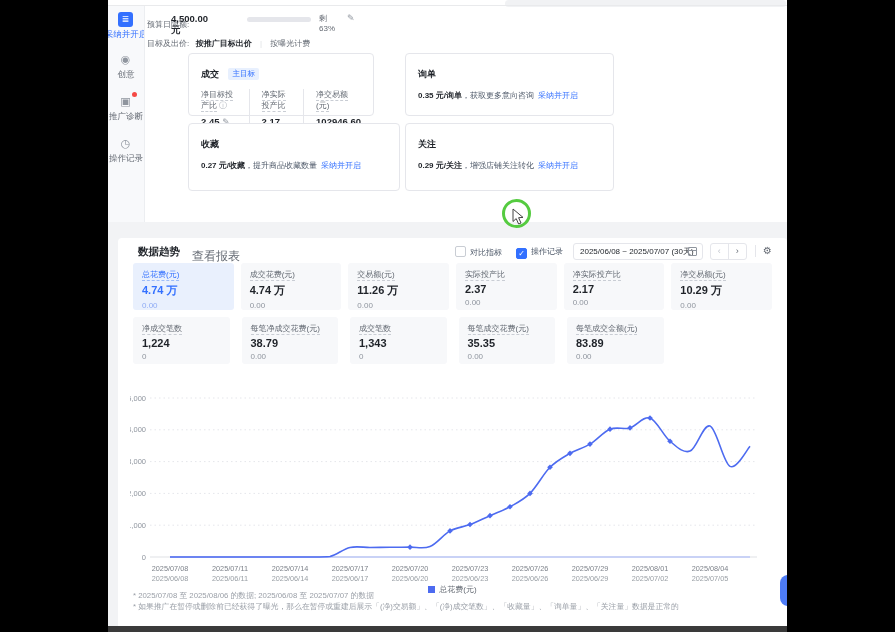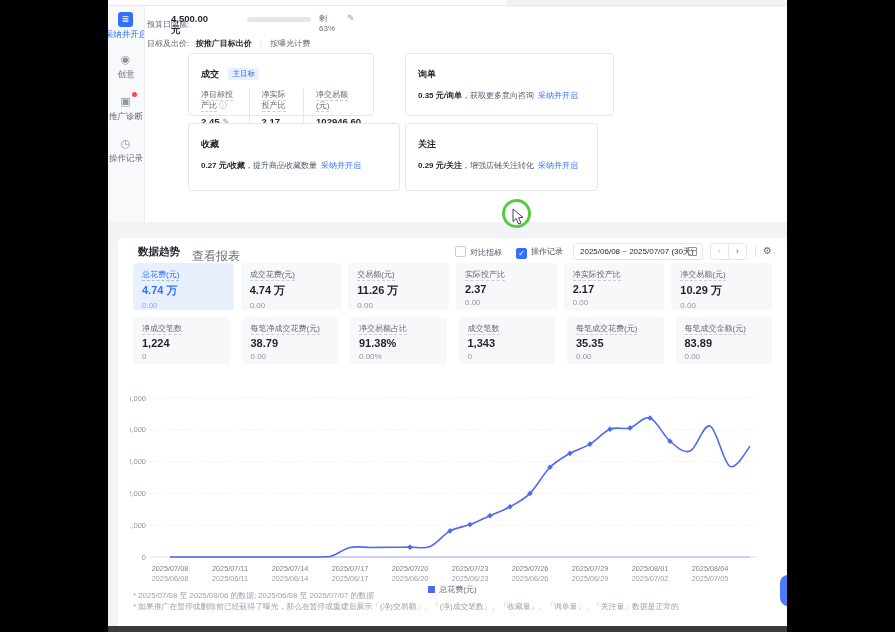--- a/index.html
+++ b/index.html
@@ -163,21 +163,21 @@
         <div class="gcard" style="left:217px;top:0;width:209px;height:63px;">
           <span class="gcard-title">询单</span>
           <div class="gdesc"><span class="gprice">0.35 元/询单</span><span>，获取更多意向咨询</span><span class="glink">采纳并开启</span></div>
         </div>
 
         <div class="gcard" style="left:0;top:70px;width:212px;height:68px;">
           <span class="gcard-title">收藏</span>
           <div class="gdesc"><span class="gprice">0.27 元/收藏</span><span>，提升商品收藏数量</span><span class="glink">采纳并开启</span></div>
         </div>
 
-        <div class="gcard" style="left:217px;top:70px;width:193px;height:68px;">
+        <div class="gcard" style="left:217px;top:70px;width:209px;height:68px;">
           <span class="gcard-title">关注</span>
           <div class="gdesc"><span class="gprice">0.29 元/关注</span><span>，增强店铺关注转化</span><span class="glink">采纳并开启</span></div>
         </div>
       </div>
 
     </div>
 
     <div class="panel-trend">
       <div class="trend-title">数据趋势</div>
       <div class="report-link">查看报表</div>
@@ -234,25 +234,20 @@
       <div class="mgrid" id="metrics-row2" style="top:79px;gap:12px;">
           <div class="mcard">
     <div class="mlabel"><span class="dashed">净成交笔数</span></div>
     <div class="mvalue">1,224</div>
     <div class="msub">0</div>
   </div>
           <div class="mcard">
     <div class="mlabel"><span class="dashed">每笔净成交花费(元)</span></div>
     <div class="mvalue">38.79</div>
     <div class="msub">0.00</div>
-  </div>
-          <div class="mcard">
-    <div class="mlabel"><span class="dashed">净交易额占比</span></div>
-    <div class="mvalue">91.38%</div>
-    <div class="msub">0.00%</div>
   </div>
           <div class="mcard">
     <div class="mlabel"><span class="dashed">成交笔数</span></div>
     <div class="mvalue">1,343</div>
     <div class="msub">0</div>
   </div>
           <div class="mcard">
     <div class="mlabel"><span class="dashed">每笔成交花费(元)</span></div>
     <div class="mvalue">35.35</div>
     <div class="msub">0.00</div>

